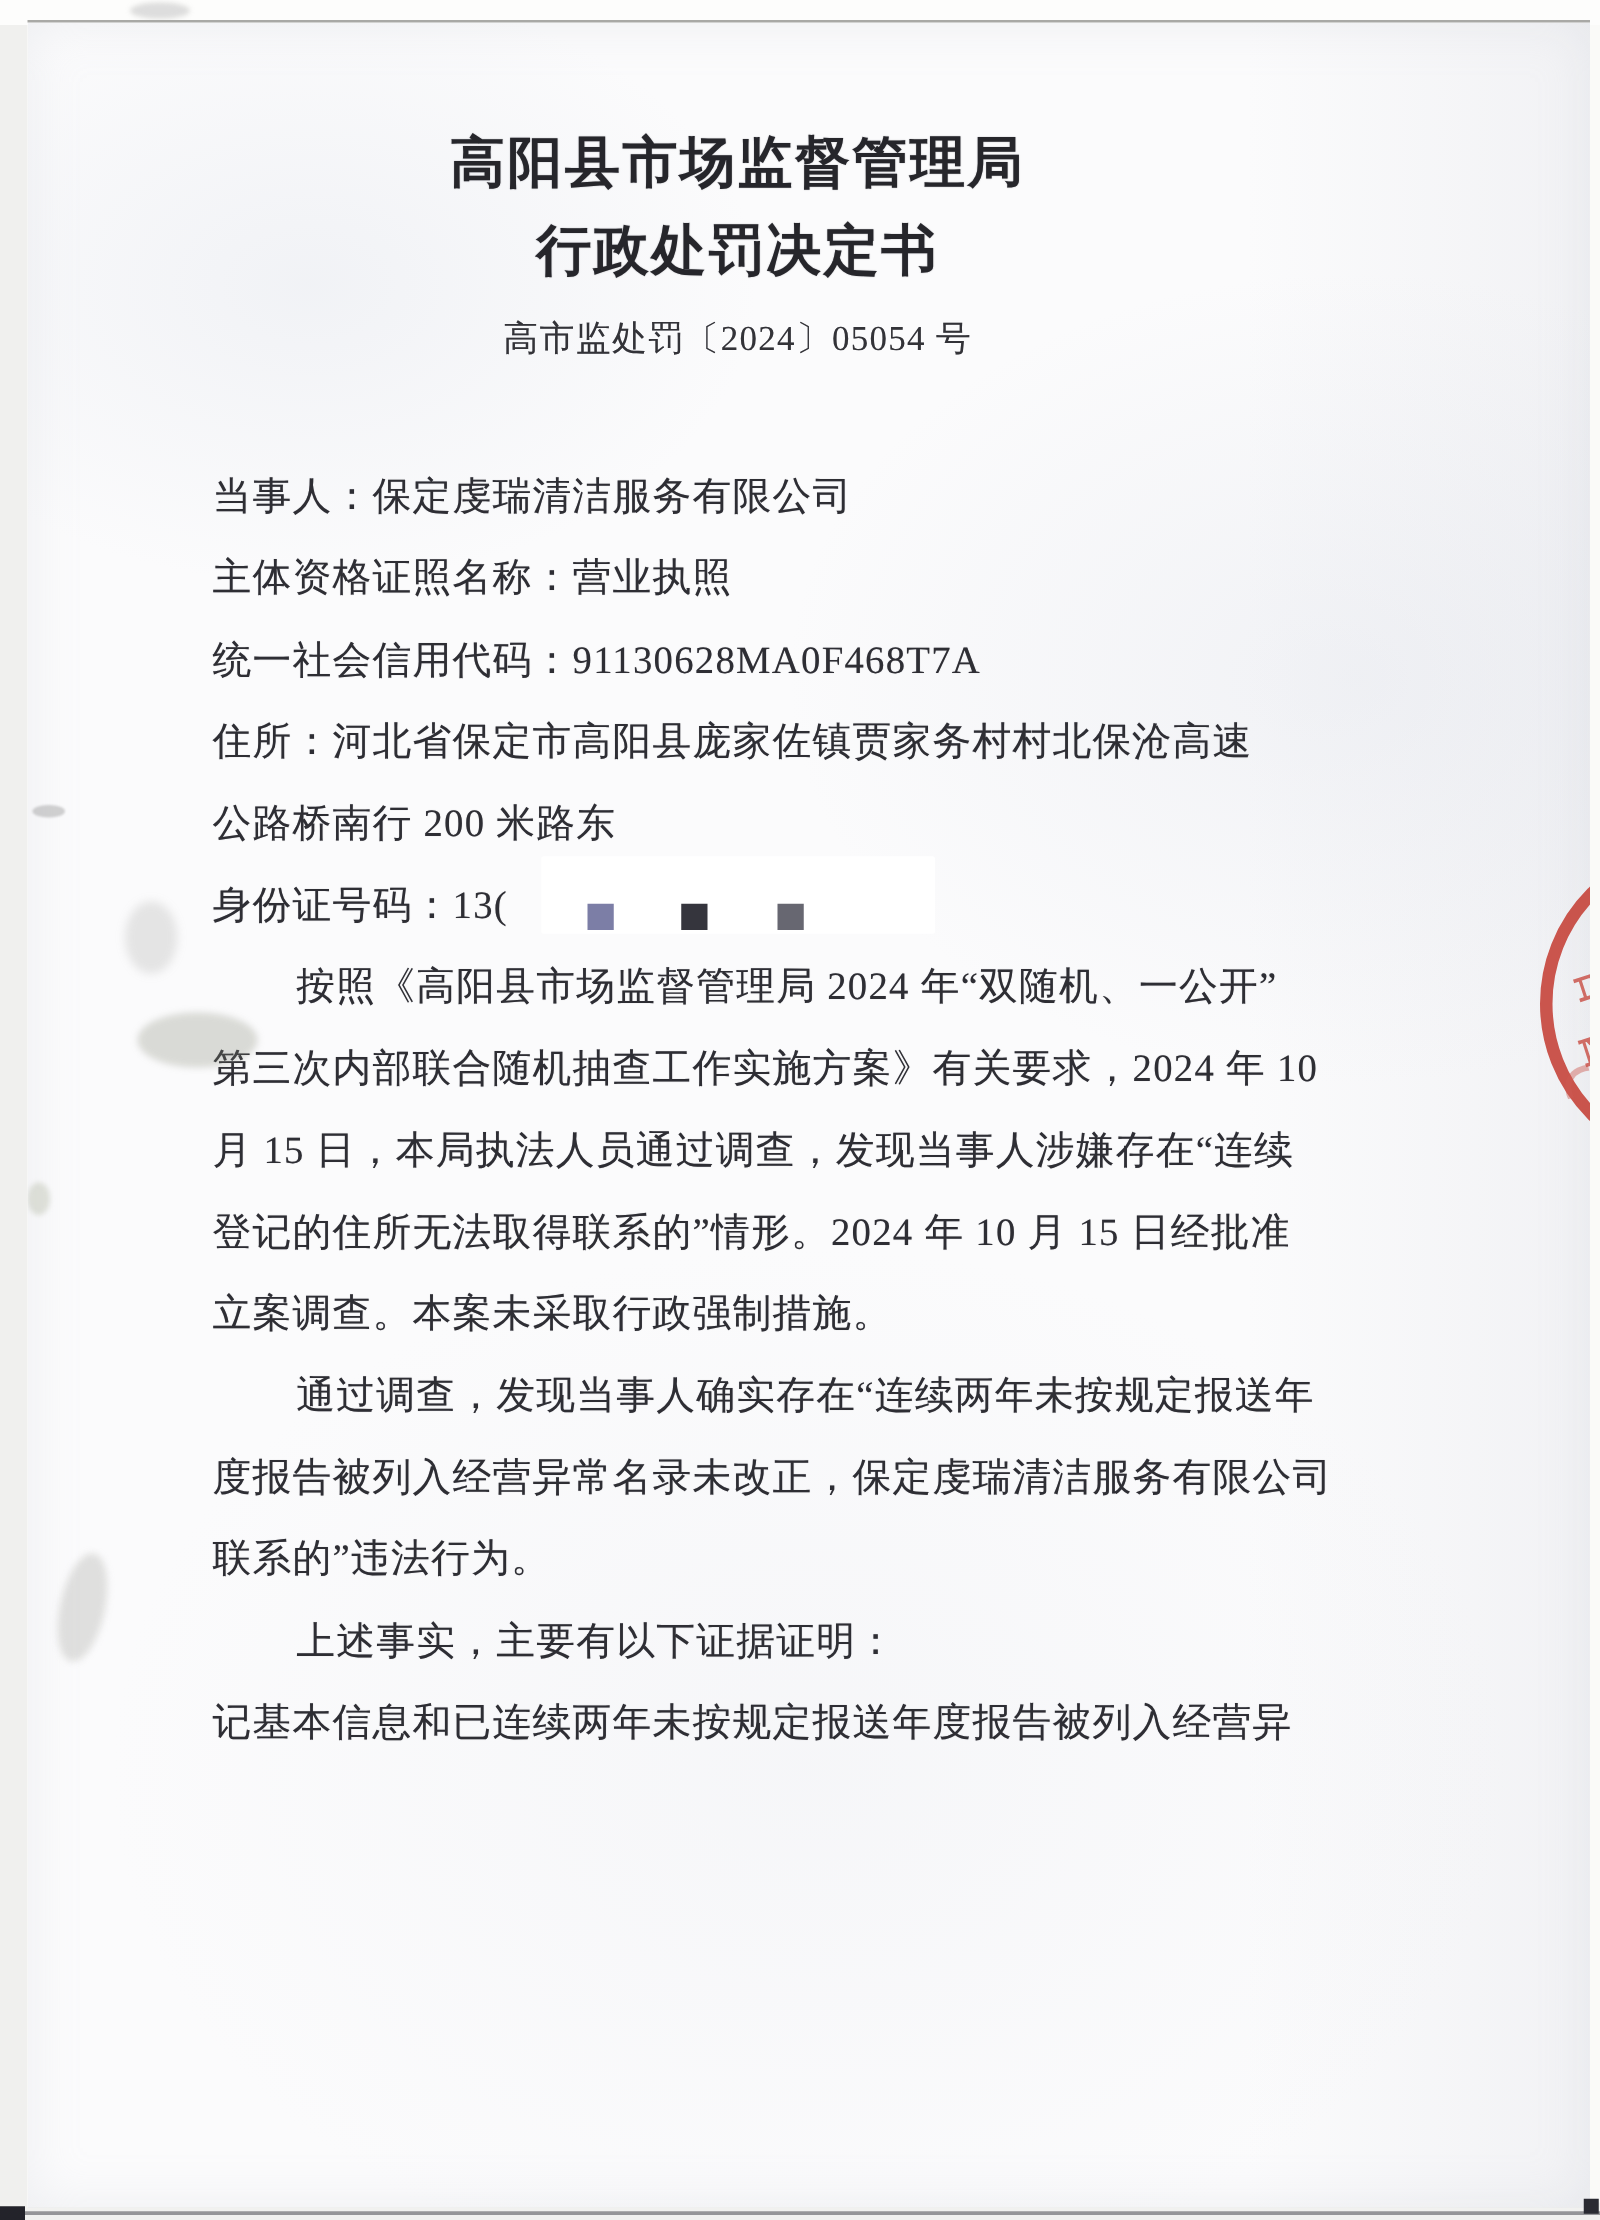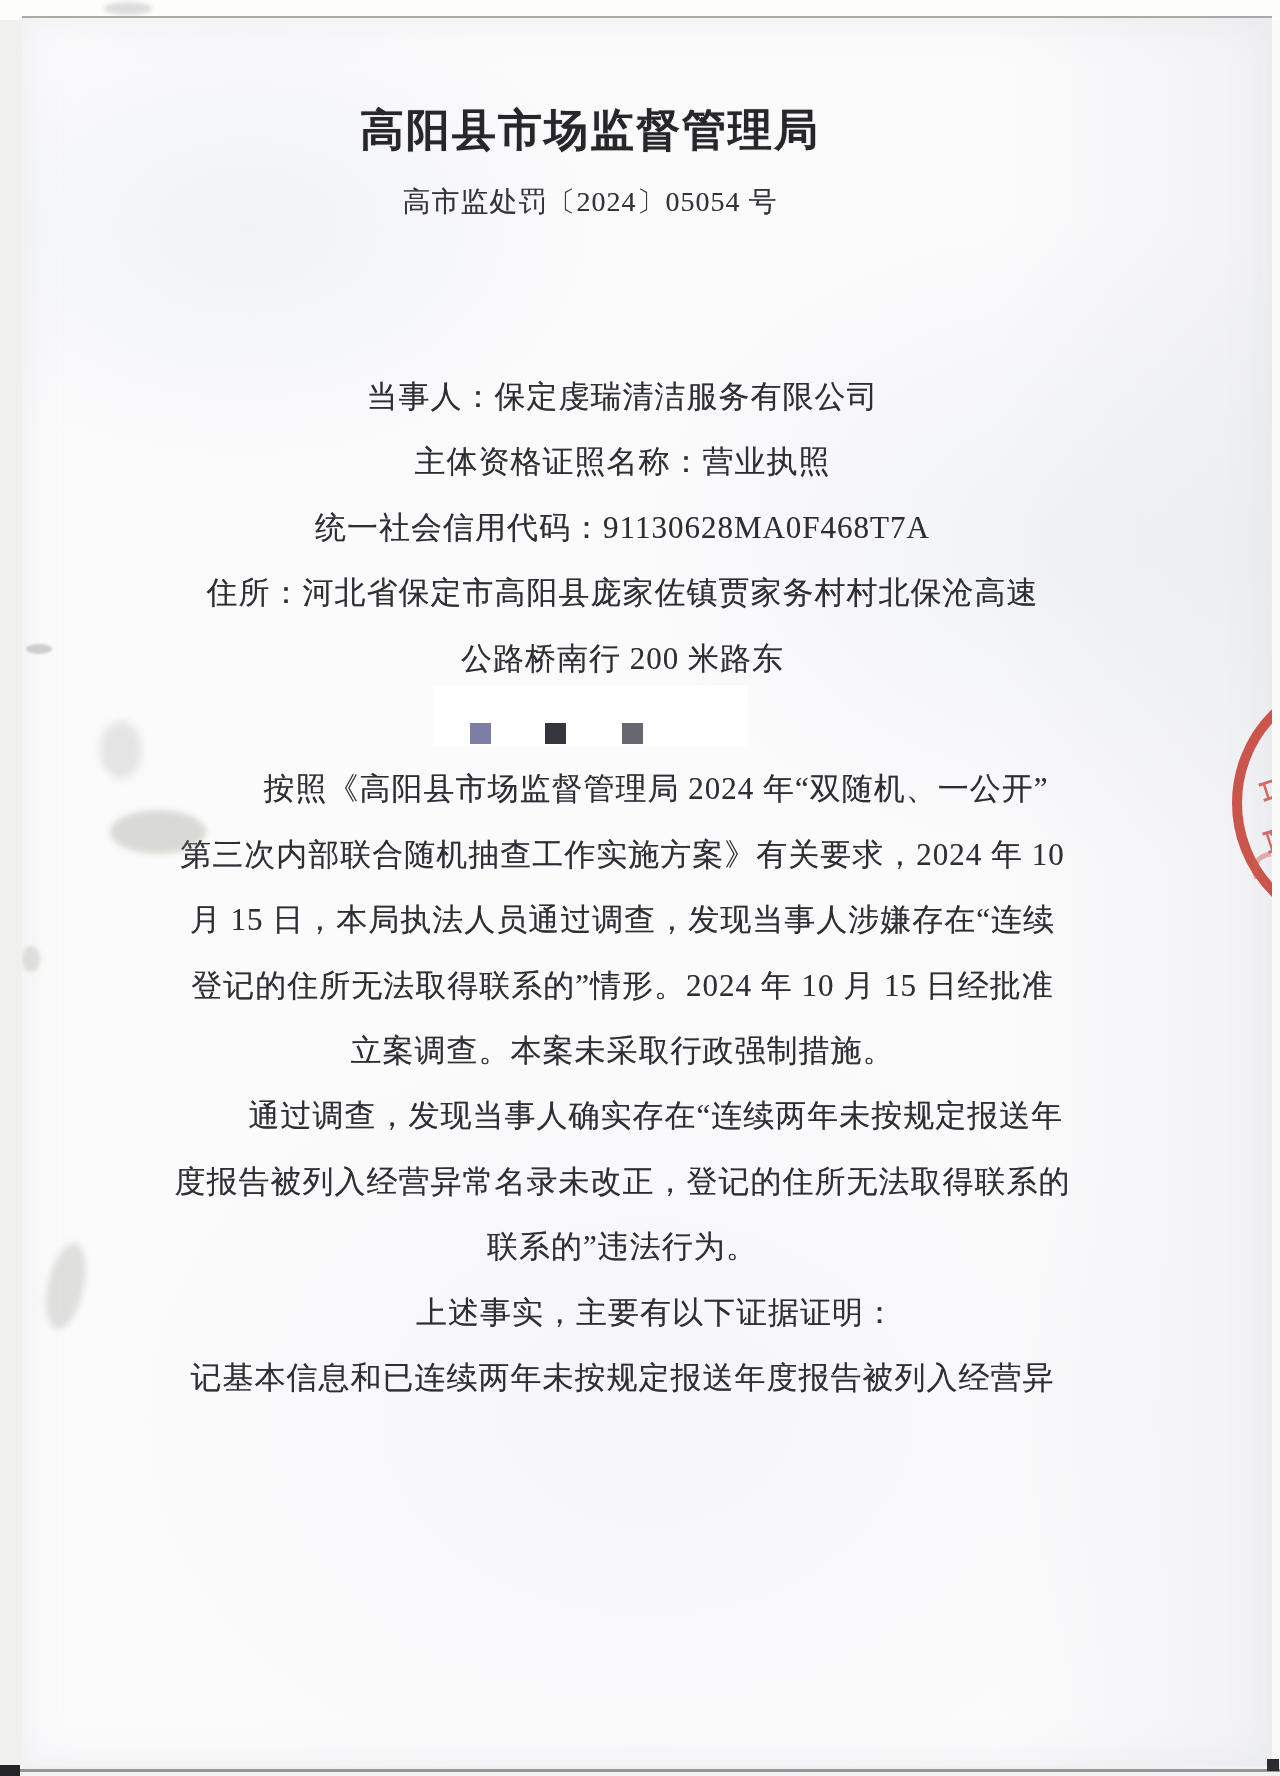--- a/index.html
+++ b/index.html
@@ -34,21 +34,20 @@
   .doc-number{
     margin-top:16px;font-size:28px;color:#333338;line-height:40px;letter-spacing:1px;
     text-shadow:0 0 0.5px rgba(50,50,60,0.4);
   }
 
   .body-text{position:absolute;left:148px;top:346px;width:905px;}
   .line{
     font-size:31px;color:#2e2e34;line-height:65.4px;letter-spacing:1px;
     white-space:nowrap;text-shadow:0 0 0.6px rgba(50,50,62,0.45);
     position:relative;
-    text-align:center;
   }
   .line.indent{text-indent:67px;}
 
   
   .redaction-box{
     position:absolute;left:263px;top:-6px;width:315px;height:62px;
     border-radius:2px;
   }
   .redaction-square{position:absolute;top:38px;width:21px;height:21px;}
   .rs1{left:37px;}
@@ -93,20 +92,21 @@
 <div class="scan-top"></div>
 <div class="scan-left"></div>
 <div class="scan-right"></div>
 <div class="scan-bottom"></div>
 <div class="smudge sm4"></div>
 
 <div class="paper">
 
   <div class="title-wrap">
     <div class="doc-title">高阳县市场监督管理局</div>
+    <div class="doc-title">行政处罚决定书</div>
     <div class="doc-number">高市监处罚〔2024〕05054 号</div>
   </div>
 
   <div class="body-text">
     <div class="line">当事人：保定虔瑞清洁服务有限公司</div>
     <div class="line">主体资格证照名称：营业执照</div>
     <div class="line">统一社会信用代码：91130628MA0F468T7A</div>
     <div class="line">住所：河北省保定市高阳县庞家佐镇贾家务村村北保沧高速</div>
     <div class="line">公路桥南行 200 米路东</div>
 
@@ -118,21 +118,21 @@
         <span class="redaction-square rs3" style="background-color: rgb(103, 103, 113);"></span>
       </span>
     </div>
 
     <div class="line indent">按照《高阳县市场监督管理局 2024 年“双随机、一公开”</div>
     <div class="line">第三次内部联合随机抽查工作实施方案》有关要求，2024 年 10</div>
     <div class="line">月 15 日，本局执法人员通过调查，发现当事人涉嫌存在“连续</div>
     <div class="line">登记的住所无法取得联系的”情形。2024 年 10 月 15 日经批准</div>
     <div class="line">立案调查。本案未采取行政强制措施。</div>
     <div class="line indent">通过调查，发现当事人确实存在“连续两年未按规定报送年</div>
-    <div class="line">度报告被列入经营异常名录未改正，登记的住所无法取得联系的</div>
+    <div class="line">度报告被列入经营异常名录未改正，保定虔瑞清洁服务有限公司</div>
     <div class="line">联系的”违法行为。</div>
     <div class="line indent">上述事实，主要有以下证据证明：</div>
     <div class="line">记基本信息和已连续两年未按规定报送年度报告被列入经营异</div>
   </div>
 
   <div class="seal" style="border-color: rgb(199, 72, 63);">
     <span class="seal-char c1" style="color: rgb(199, 72, 63);">日</span>
     <span class="seal-char c2" style="color: rgb(199, 72, 63);">四</span>
   </div>
   <div class="seal-inner-arc"></div>

